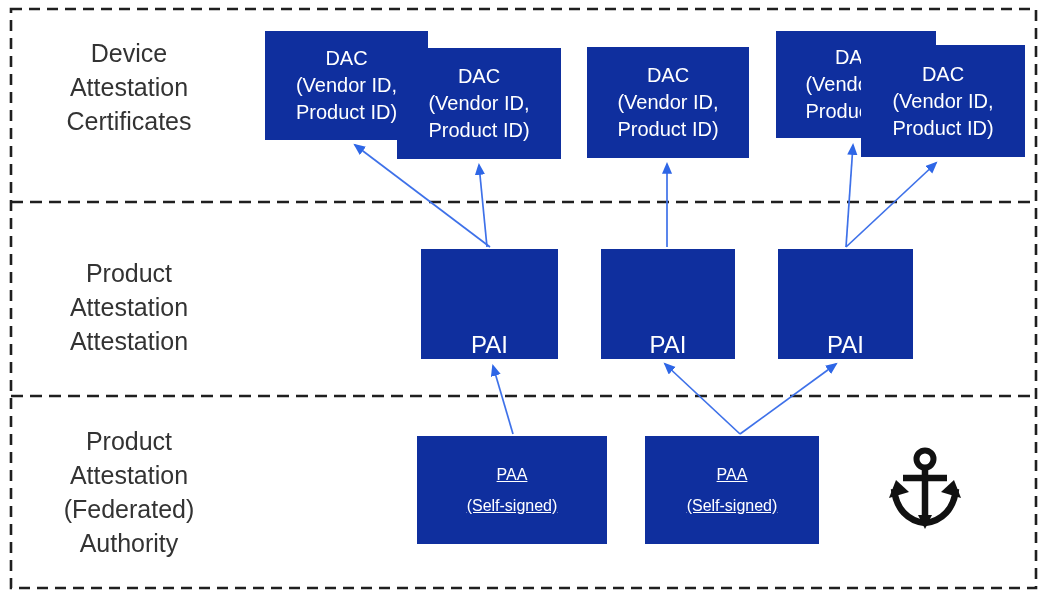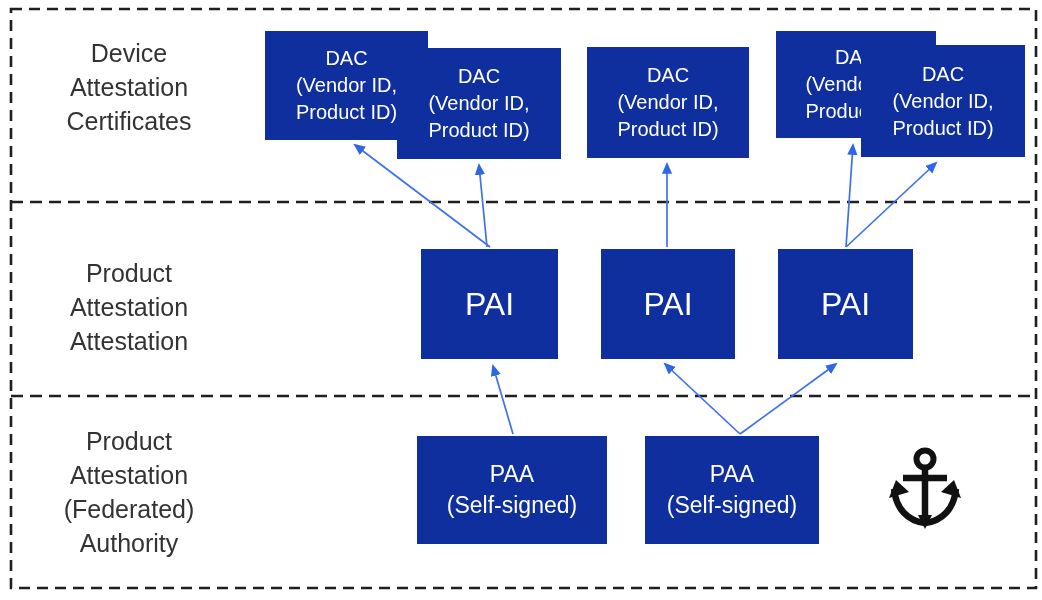--- a/index.html
+++ b/index.html
@@ -38,25 +38,25 @@
     align-items:center;
     justify-content:center;
     text-align:center;
   }
   .dac{font-size:20px;line-height:27px;}
   .dac1{left:265px;top:31px;width:163px;height:109px;z-index:1;}
   .dac2{left:397px;top:48px;width:164px;height:111px;z-index:2;}
   .dac3{left:587px;top:47px;width:162px;height:111px;z-index:1;}
   .dac4{left:776px;top:31px;width:160px;height:107px;z-index:1;}
   .dac5{left:861px;top:45px;width:164px;height:112px;z-index:2;}
-  .pai{font-size:32px;}
+  .pai{font-size:24px;justify-content:flex-end;}
   .pai1{left:421px;top:249px;width:137px;height:110px;}
   .pai2{left:601px;top:249px;width:134px;height:110px;}
   .pai3{left:778px;top:249px;width:135px;height:110px;}
-  .paa{font-size:23px;line-height:31px;}
+  .paa{font-size:16px;line-height:31px;text-decoration:underline;}
   .paa1{left:417px;top:436px;width:190px;height:108px;}
   .paa2{left:645px;top:436px;width:174px;height:108px;}
   .anchor{position:absolute;left:886px;top:447px;width:78px;height:86px;}
 </style>
 </head>
 <body>
 
 <div class="stage">
 
   <svg class="overlay" viewBox="0 0 1042 600" xmlns="http://www.w3.org/2000/svg">

